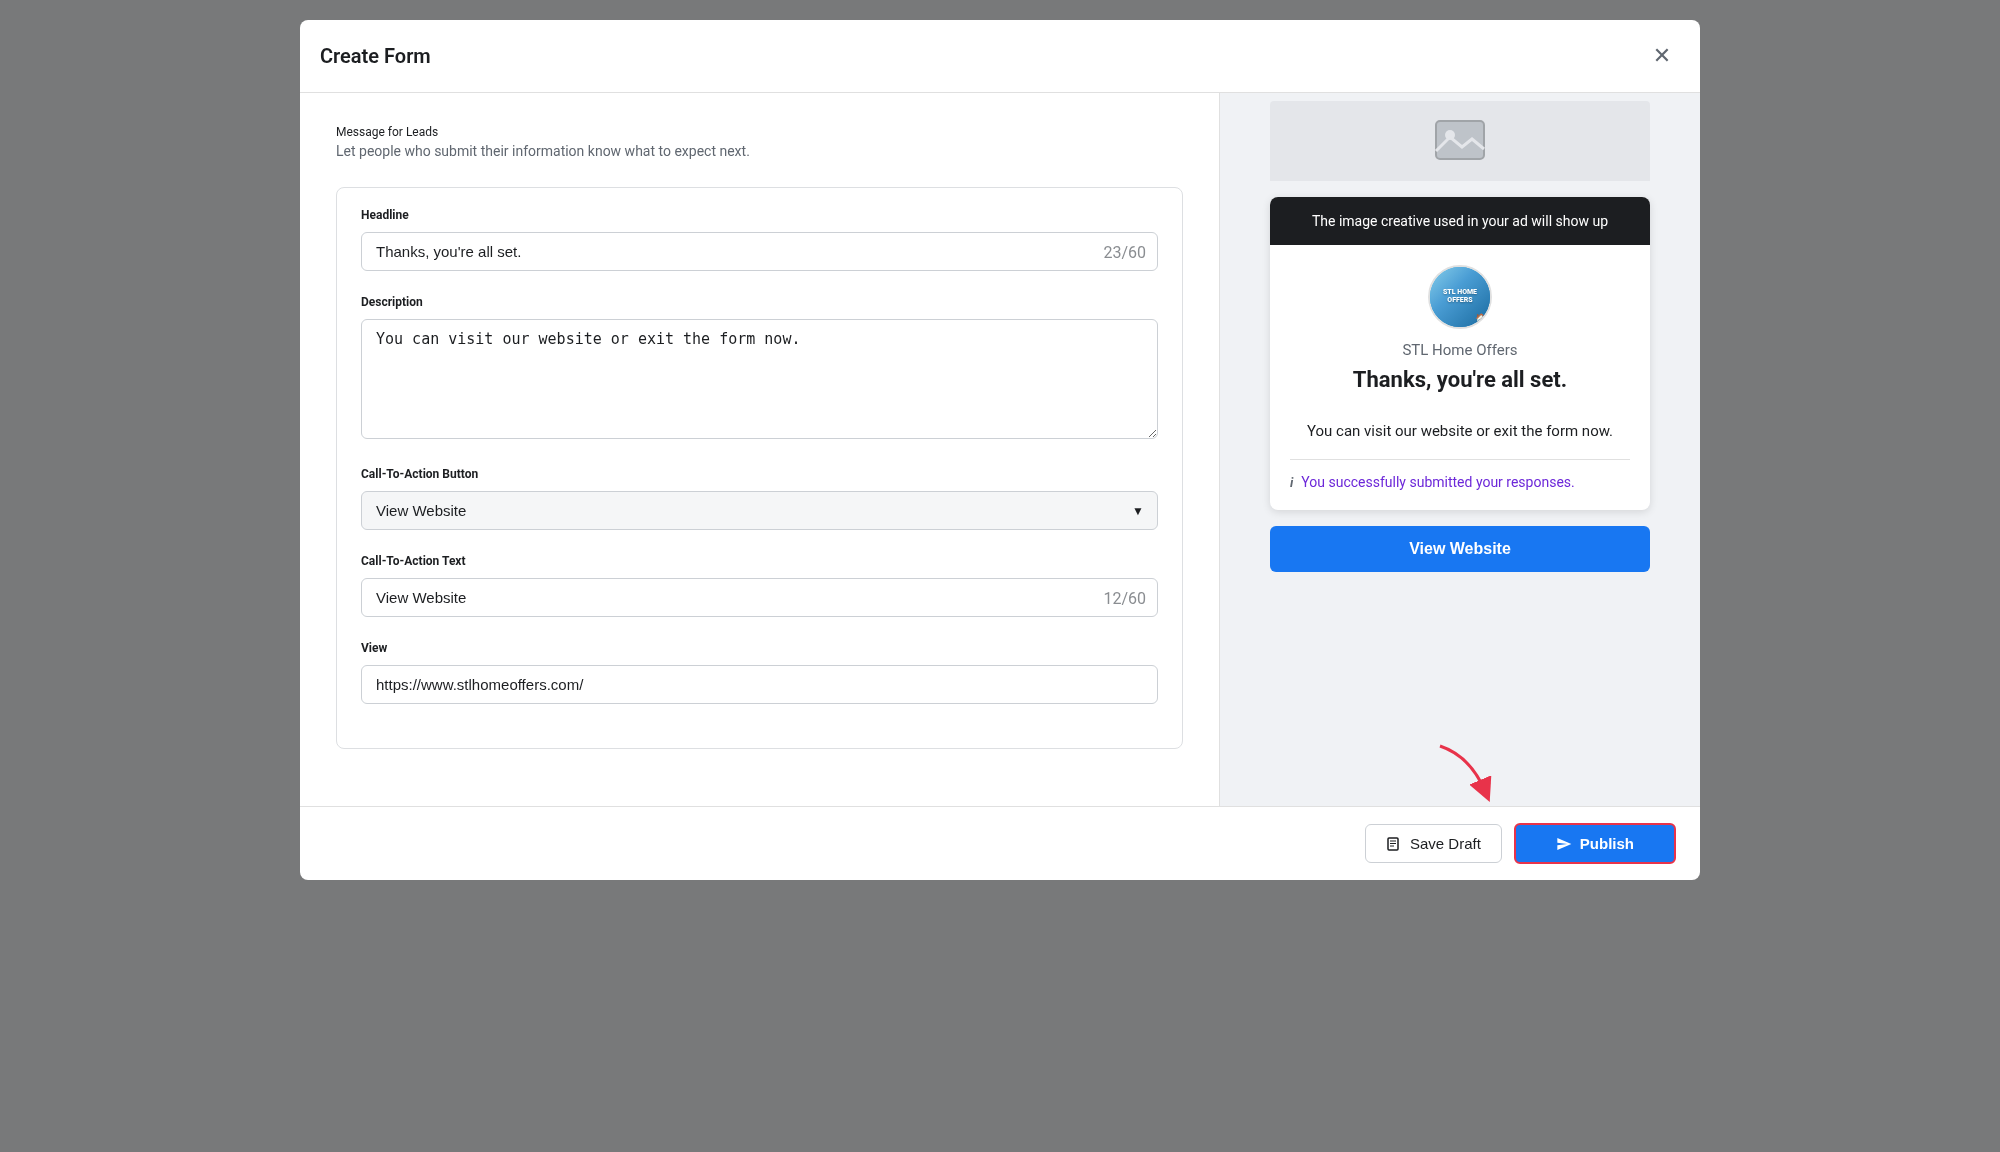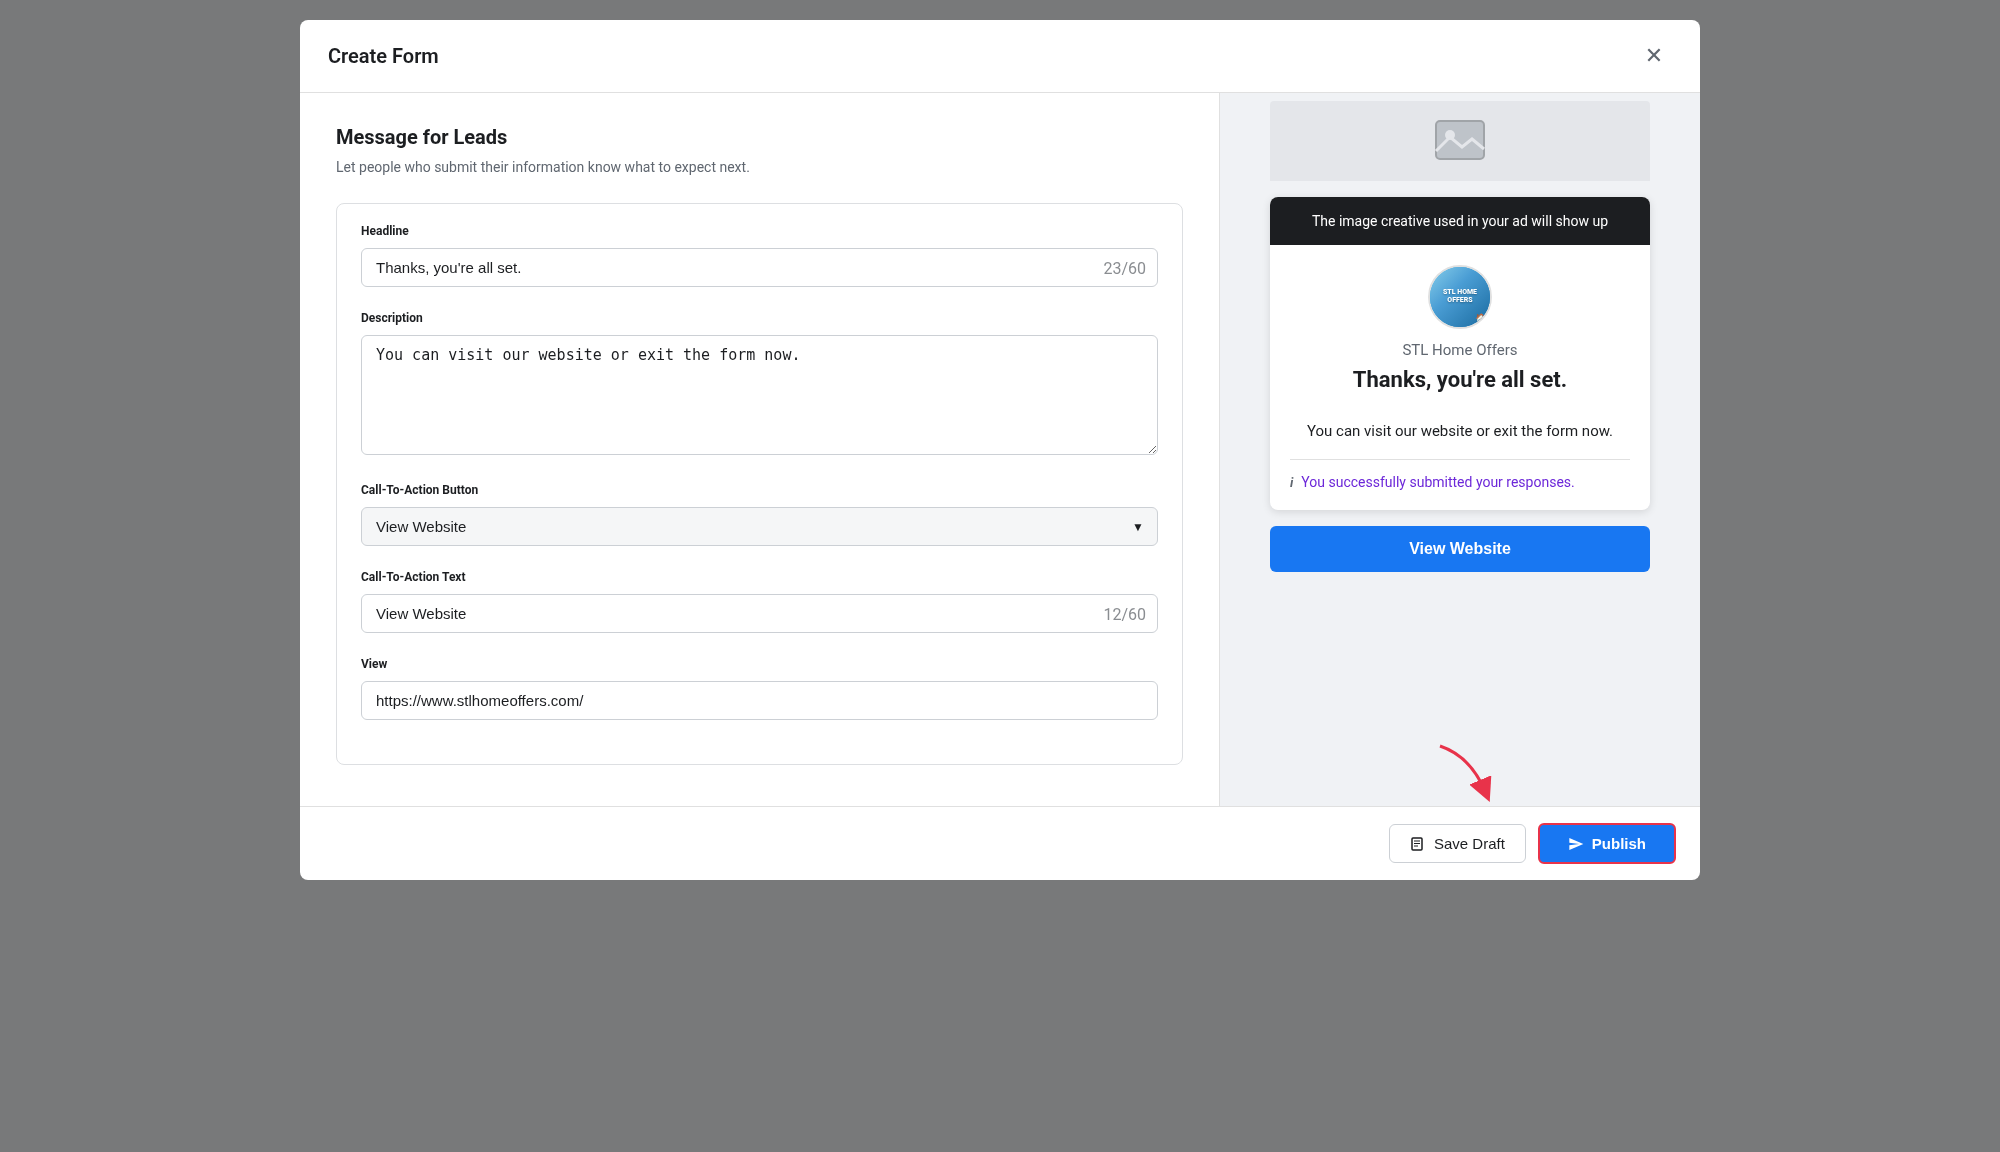--- a/index.html
+++ b/index.html
@@ -27,21 +27,21 @@
       max-width: 98vw;
       min-height: 860px;
       position: relative;
       display: flex;
       flex-direction: column;
     }
     .modal-header {
       display: flex;
       align-items: center;
       justify-content: space-between;
-      padding: 18px 28px;
+      padding: 18px 20px;
       border-bottom: 1px solid #e0e0e0;
     }
     .modal-title {
       font-size: 20px;
       font-weight: 600;
       color: #1c1e21;
     }
     .close-btn {
       background: none;
       border: none;
@@ -60,24 +60,24 @@
       flex: 1;
     }
     
     .left-panel {
       flex: 1;
       padding: 32px 36px;
       border-right: 1px solid #e0e0e0;
       overflow-y: auto;
     }
     .section-title {
-      font-size: 20px;
-      font-weight: 700;
-      color: #1c1e21;
-      margin-bottom: 10px;
+      font-size: 12px;
+      font-weight: 400;
+      color: #1c1e21;
+      margin-bottom: 4px;
     }
     .section-subtitle {
       font-size: 14px;
       color: #606770;
       margin-bottom: 28px;
     }
     .form-card {
       border: 1px solid #dddfe2;
       border-radius: 8px;
       padding: 20px 24px;
@@ -273,21 +273,21 @@
       display: flex;
       align-items: center;
       gap: 8px;
       font-weight: 500;
     }
     .publish-btn {
       background: #1877f2;
       color: #fff;
       border: 2px solid #e8334a;
       border-radius: 6px;
-      padding: 10px 28px;
+      padding: 10px 40px;
       font-size: 15px;
       font-weight: 600;
       cursor: pointer;
       display: flex;
       align-items: center;
       gap: 8px;
     }
     
     .top-img-icon {
       background: #e4e6ea;

